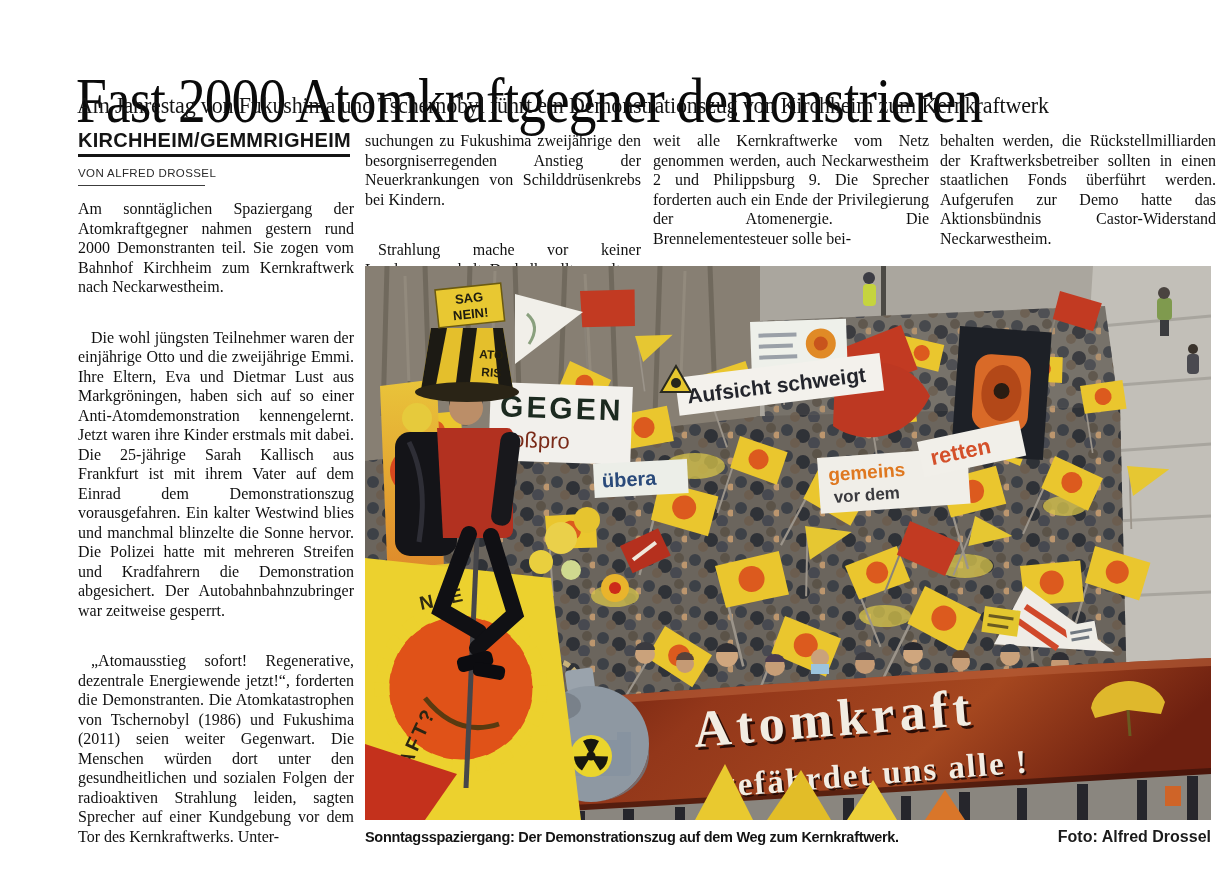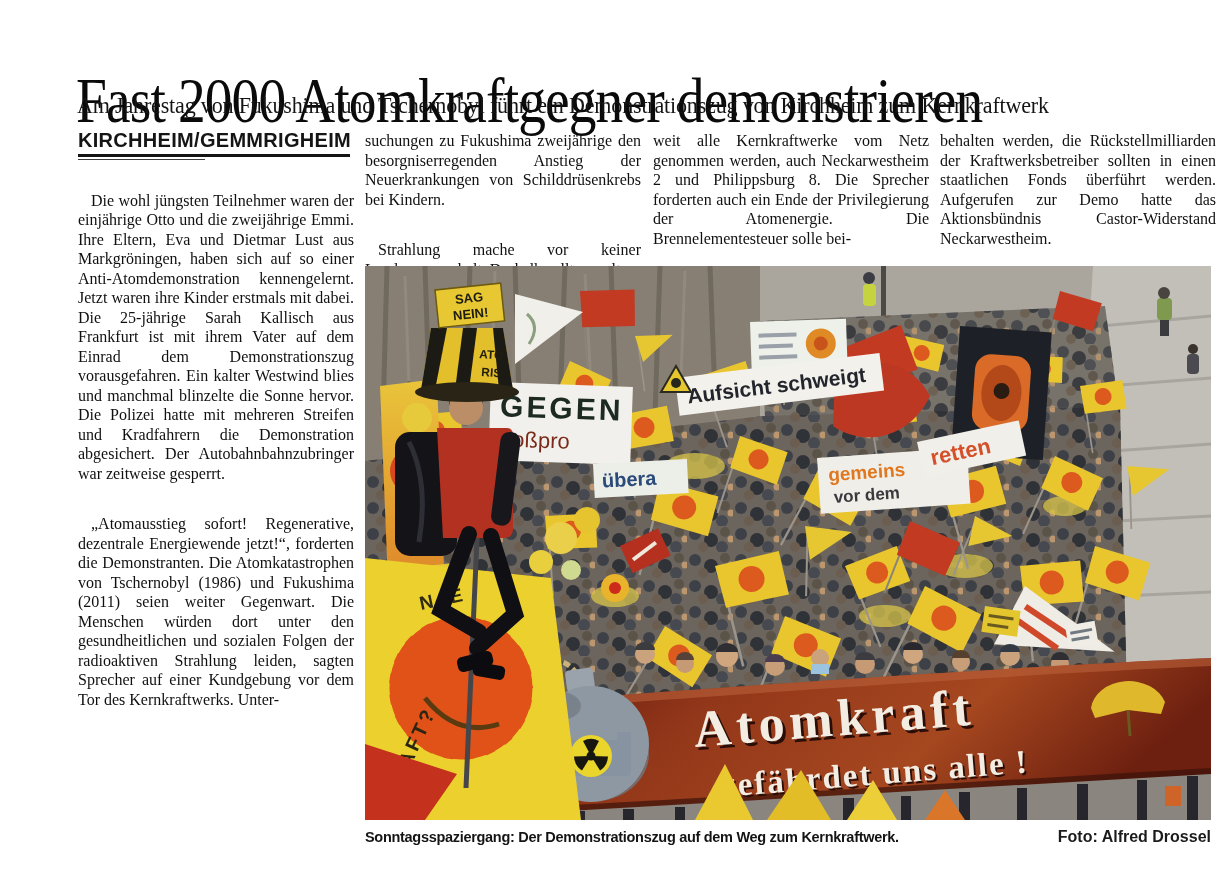--- a/index.html
+++ b/index.html
@@ -39,32 +39,34 @@
 </style>
 </head>
 <body>
 
 <h1 class="headline">Fast 2000 Atomkraftgegner demonstrieren</h1>
 <div class="subhead">Am Jahrestag von Fukushima und Tschernobyl führt ein Demonstrationszug von Kirchheim zum Kernkraftwerk</div>
 
 <div class="col" id="col1">
   <div class="kicker">KIRCHHEIM/GEMMRIGHEIM</div>
   <div class="krule"></div>
+  <div class="byline">VON ALFRED DROSSEL</div>
   <div class="brule"></div>
+  <p>Am sonntäglichen Spaziergang der Atomkraftgegner nahmen gestern rund 2000 Demonstranten teil. Sie zogen vom Bahnhof Kirchheim zum Kernkraftwerk nach Neckarwestheim.</p>
   <p class="ind">Die wohl jüngsten Teilnehmer waren der einjährige Otto und die zweijährige Emmi. Ihre Eltern, Eva und Dietmar Lust aus Markgröningen, haben sich auf so einer Anti-Atomdemonstration kennengelernt. Jetzt waren ihre Kinder erstmals mit dabei. Die 25-jährige Sarah Kallisch aus Frankfurt ist mit ihrem Vater auf dem Einrad dem Demonstrationszug vorausgefahren. Ein kalter Westwind blies und manchmal blinzelte die Sonne hervor. Die Polizei hatte mit mehreren Streifen und Kradfahrern die Demonstration abgesichert. Der Autobahnbahnzubringer war zeitweise gesperrt.</p>
   <p class="ind">„Atomausstieg sofort! Regenerative, dezentrale Energiewende jetzt!“, forderten die Demonstranten. Die Atomkatastrophen von Tschernobyl (1986) und Fukushima (2011) seien weiter Gegenwart. Die Menschen würden dort unter den gesundheitlichen und sozialen Folgen der radioaktiven Strahlung leiden, sagten Sprecher auf einer Kundgebung vor dem Tor des Kernkraftwerks. Unter-</p>
 </div>
 
 <div class="col" id="col2">
   <p>suchungen zu Fukushima zweijährige den besorgniserregenden Anstieg der Neuerkrankungen von Schilddrüsenkrebs bei Kindern.</p>
   <p class="ind">Strahlung mache vor keiner Landesgrenze halt. Deshalb sollten welt-</p>
 </div>
 
 <div class="col" id="col3">
-  <p>weit alle Kernkraftwerke vom Netz genommen werden, auch Neckarwestheim 2 und Philippsburg 8. Die Sprecher forderten auch ein Ende der Privilegierung der Atomenergie. Die Brennelementesteuer solle bei-</p>
+  <p>weit alle Kernkraftwerke vom Netz genommen werden, auch Neckarwestheim 2 und Philippsburg 9. Die Sprecher forderten auch ein Ende der Privilegierung der Atomenergie. Die Brennelementesteuer solle bei-</p>
 </div>
 
 <div class="col" id="col4">
   <p>behalten werden, die Rückstellmilliarden der Kraftwerksbetreiber sollten in einen staatlichen Fonds überführt werden. Aufgerufen zur Demo hatte das Aktionsbündnis Castor-Widerstand Neckarwestheim.</p>
 </div>
 
 <div class="photo">
 <svg width="846" height="554" viewBox="0 0 846 554" xmlns="http://www.w3.org/2000/svg">
   <defs>
     <linearGradient id="bannerGrad" x1="0" y1="0" x2="1" y2="0.25">

